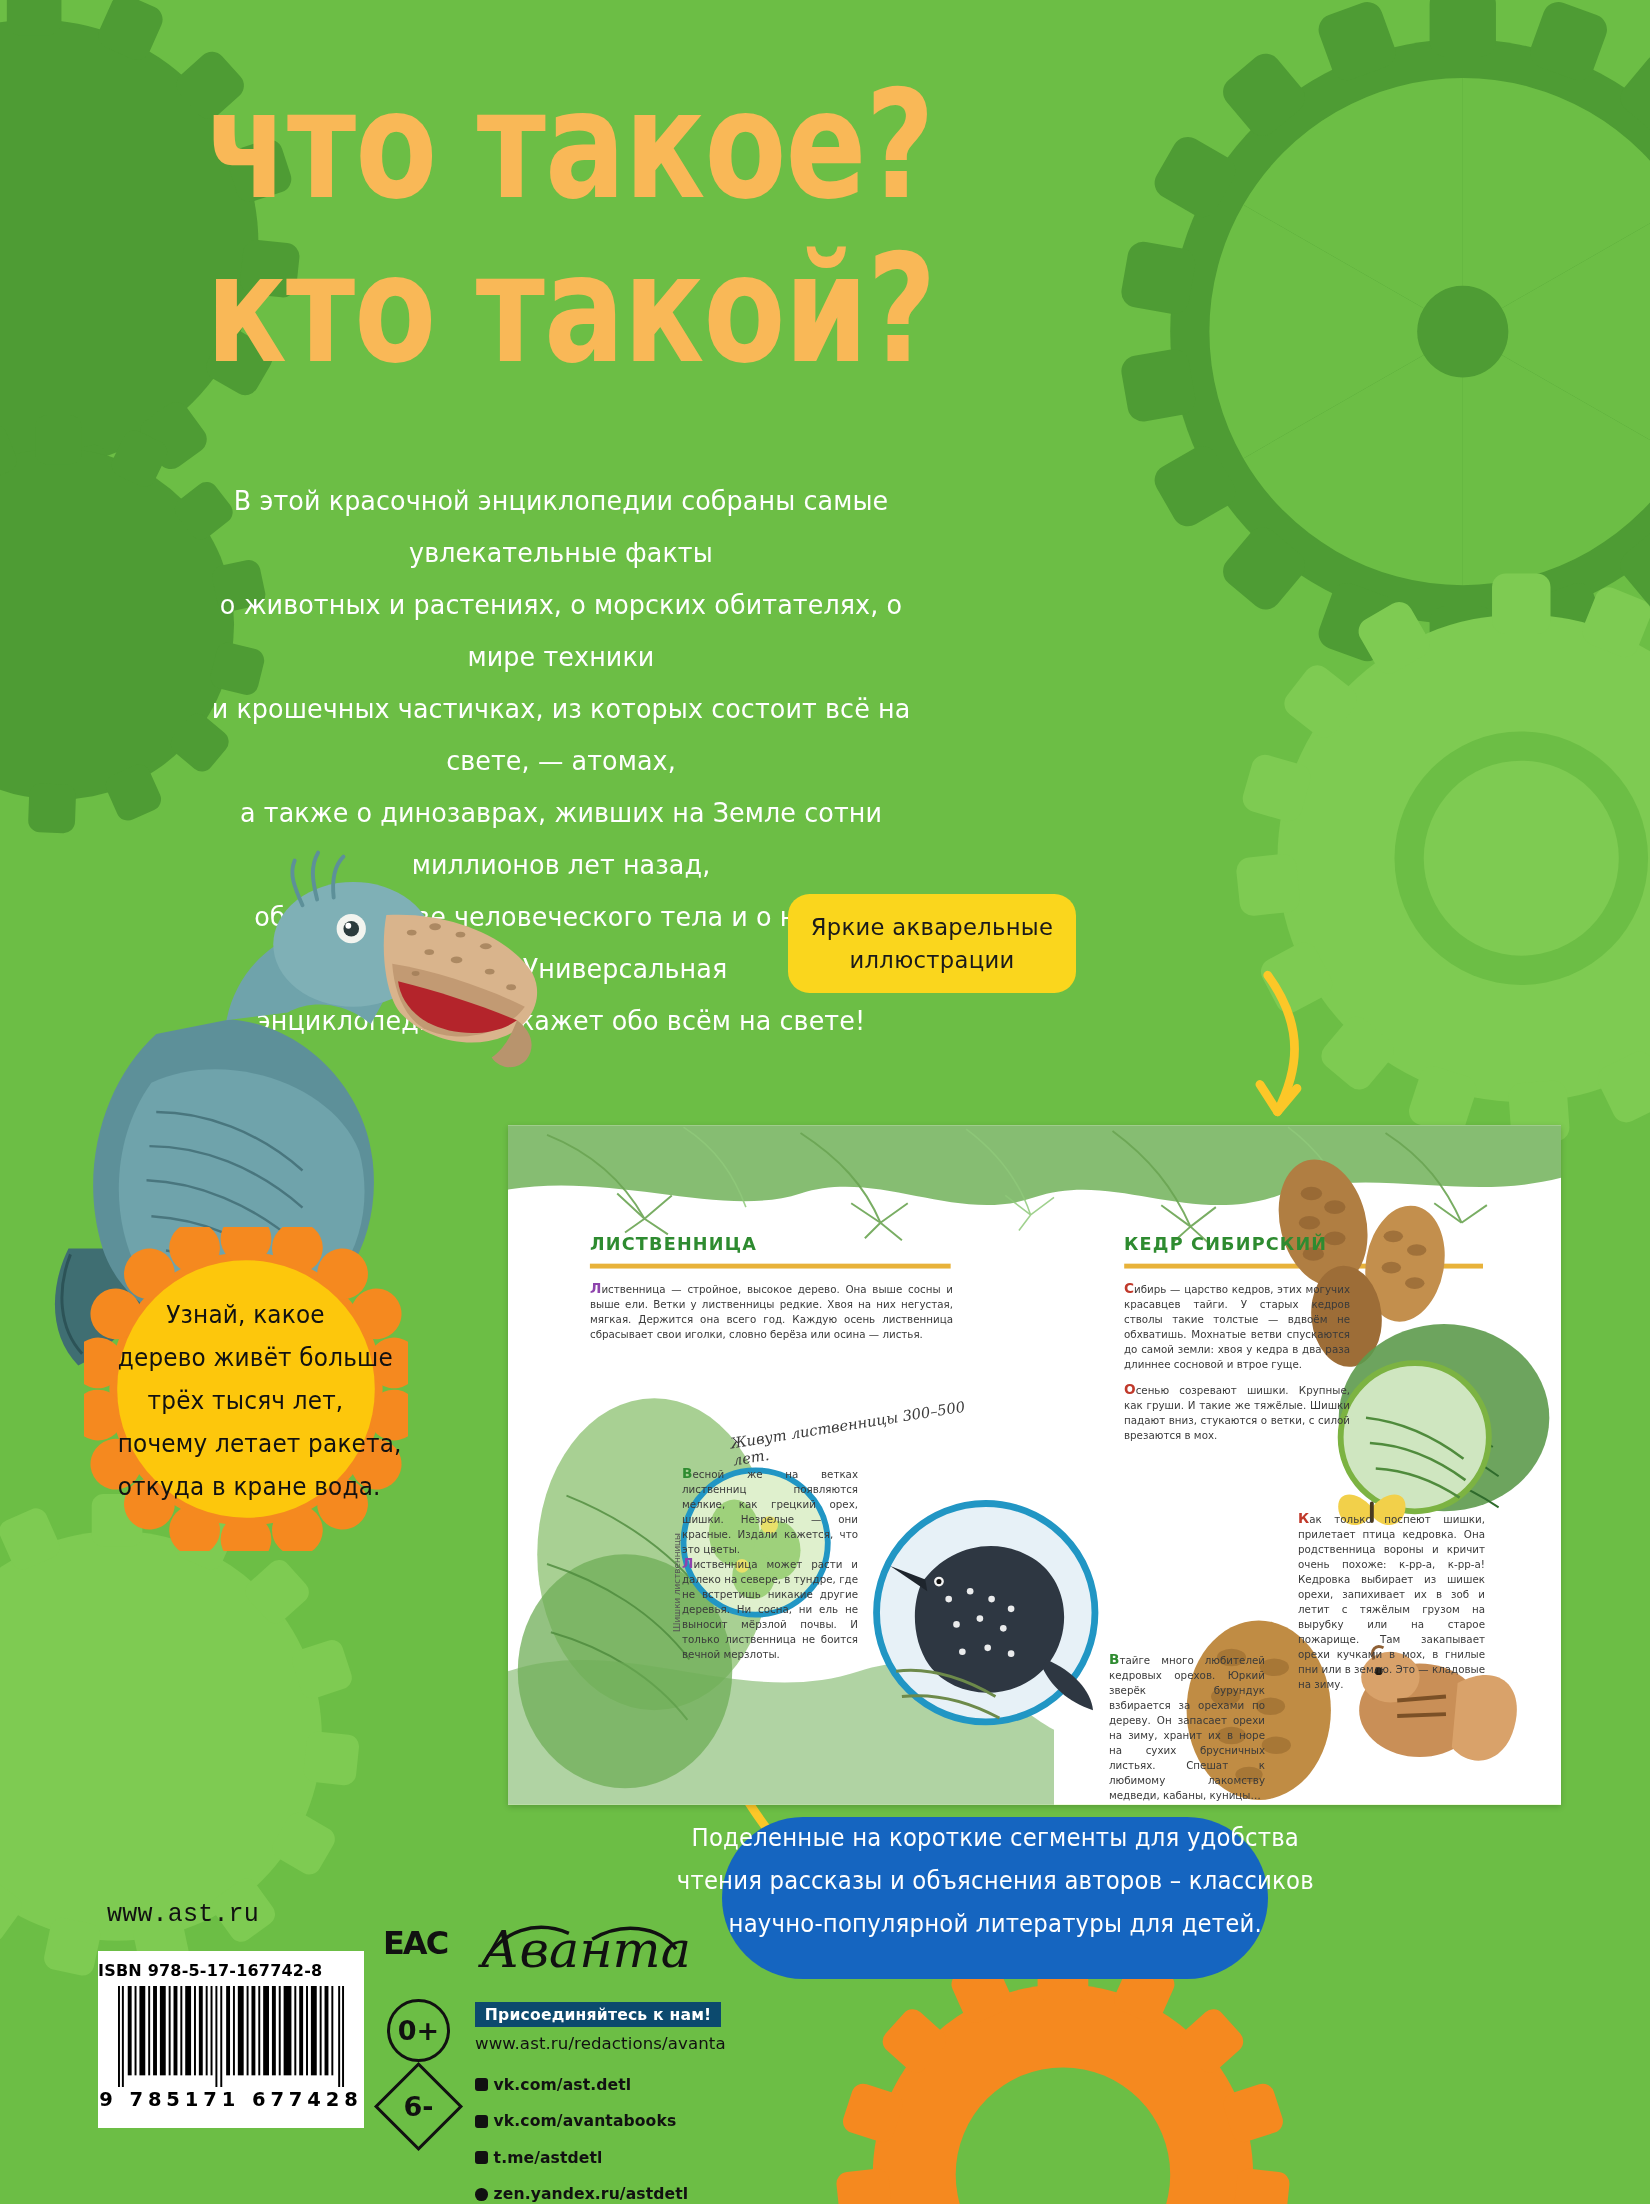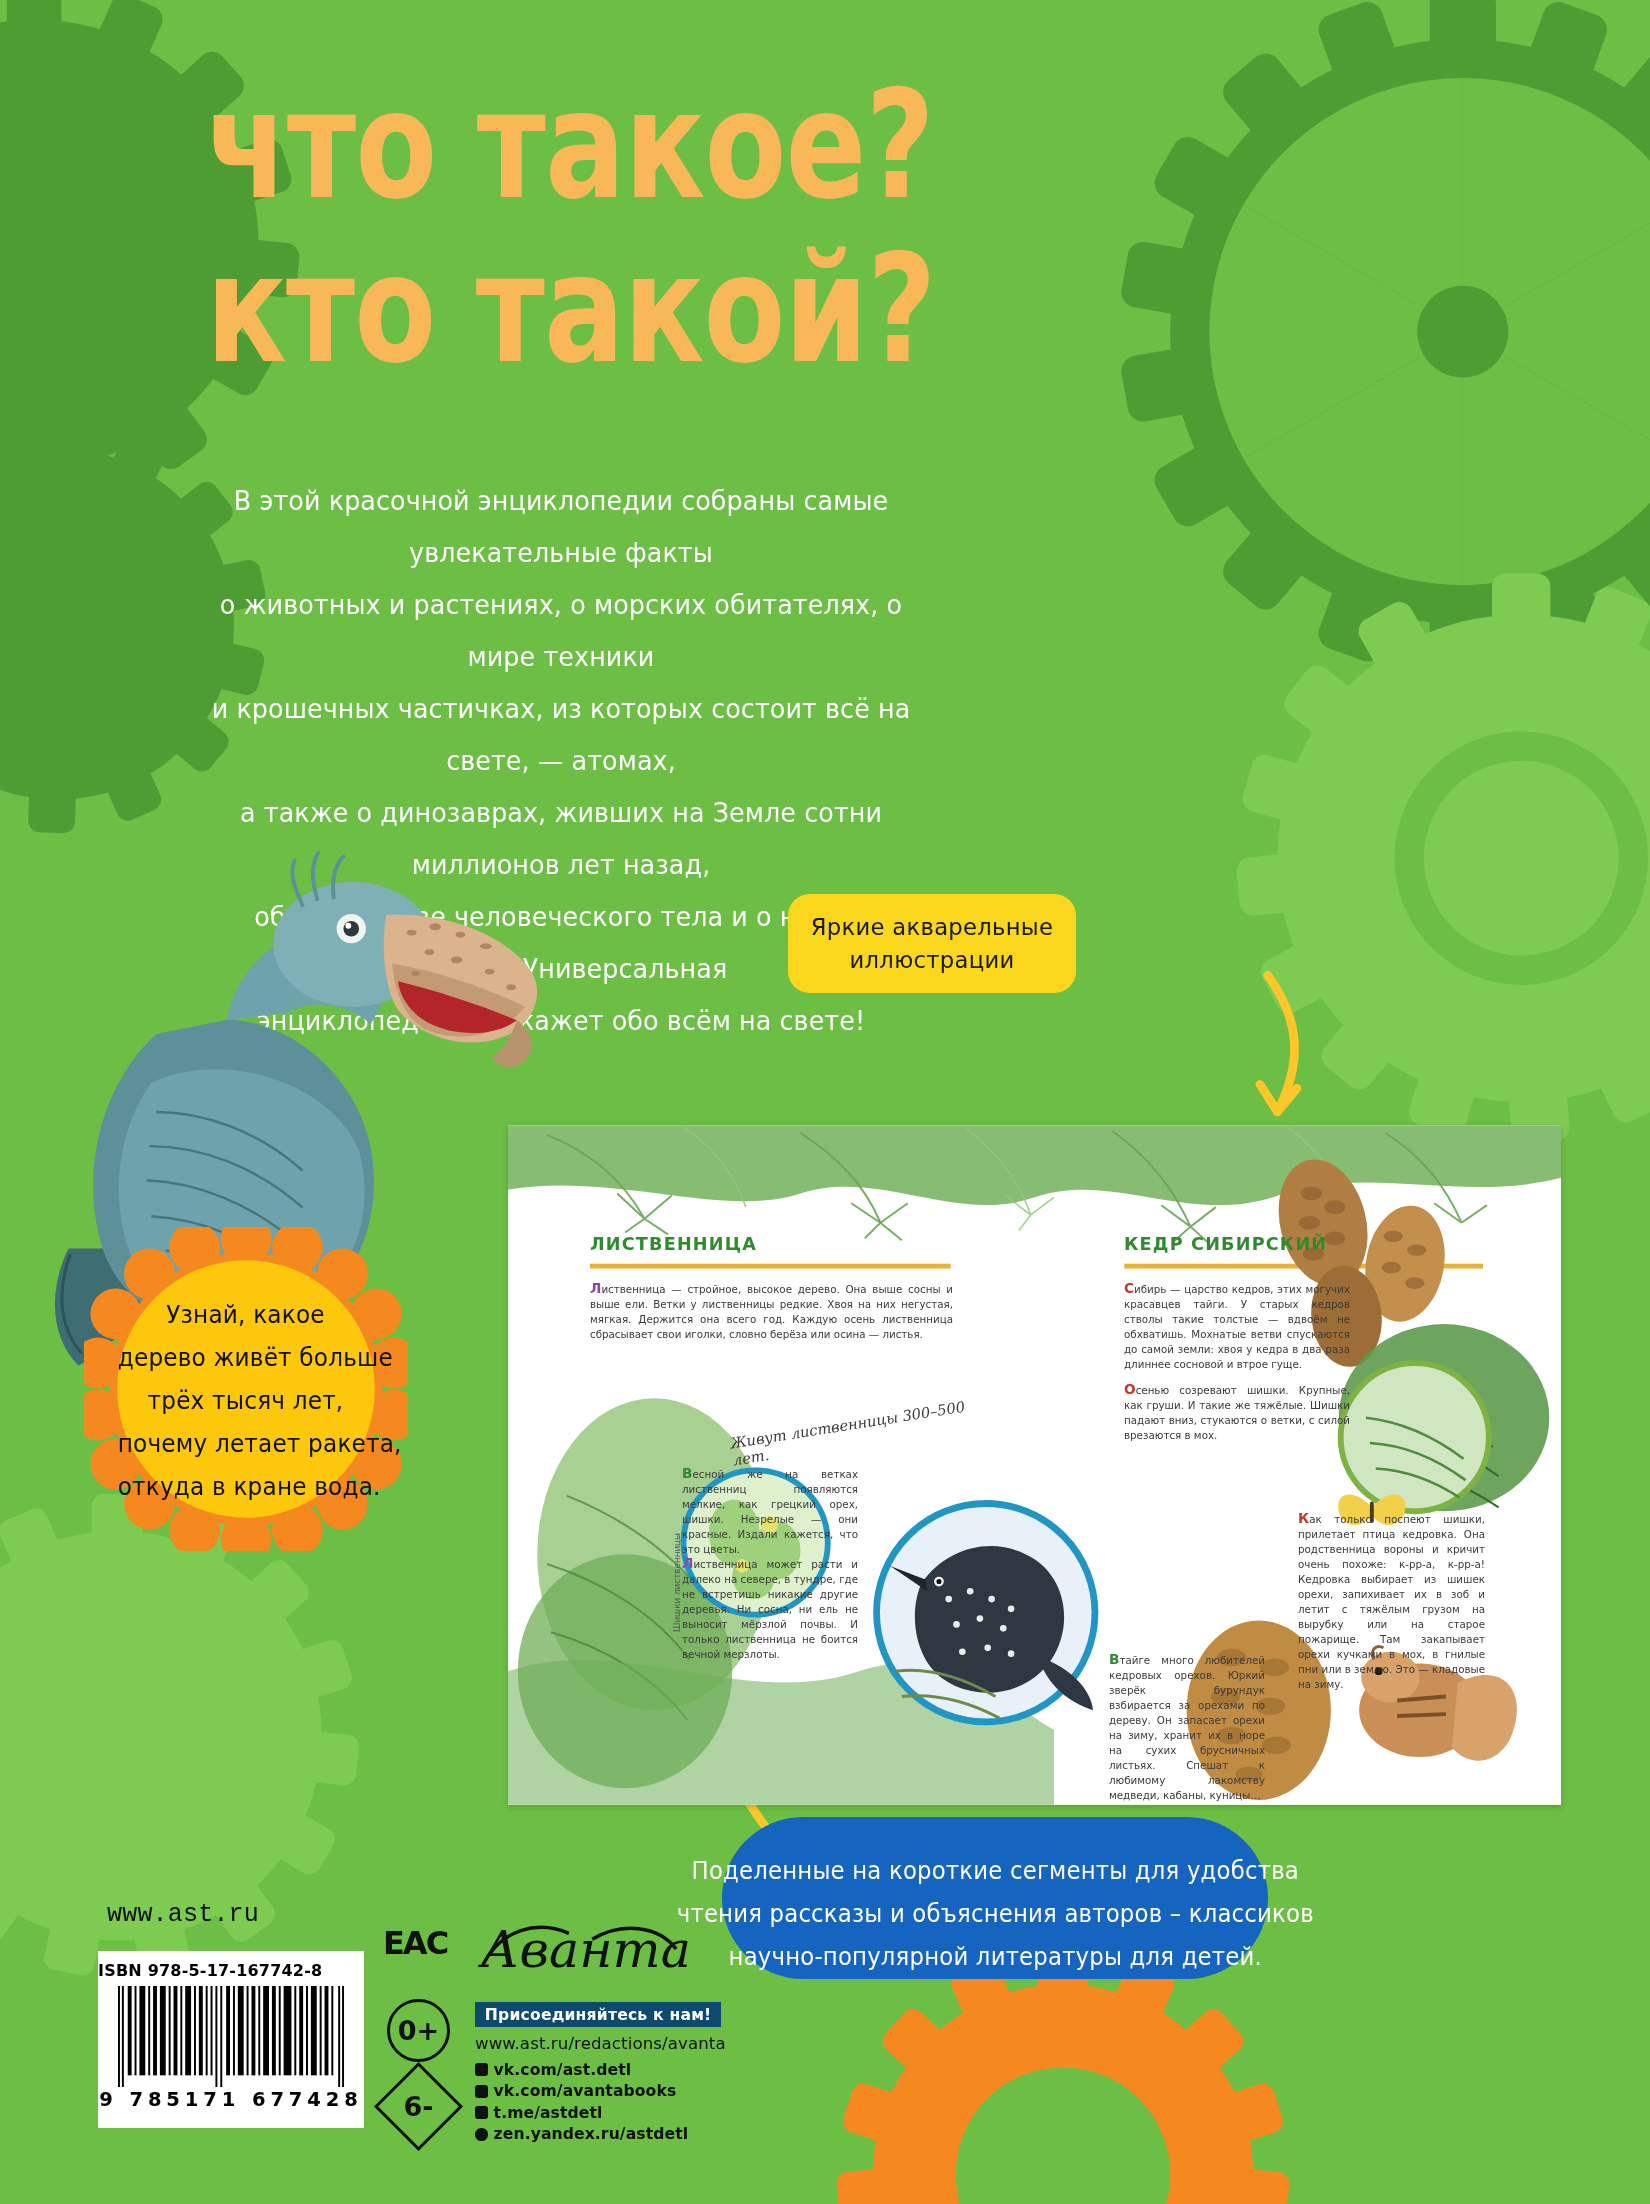--- a/index.html
+++ b/index.html
@@ -75,21 +75,21 @@
     text-align:center;color:#111;
     font-size:24.4px;line-height:43px;
     letter-spacing:0.2px;
   }
   .gear-badge .gb-text div{white-space:nowrap;transform:scaleX(0.95);}
 
   
   .callout-blue{
     position:absolute;left:722px;top:1817px;width:546px;height:162px;
     background:#1565c0;border-radius:82px;
-    display:flex;align-items:flex-end;justify-content:center;
+    display:flex;align-items:flex-start;justify-content:center;
     z-index:6;
   }
   .callout-blue .cb-text{
     text-align:center;color:#ffffff;
     font-size:24px;line-height:43px;
     letter-spacing:0.2px;
     transform:scaleX(0.95);
   }
   .callout-blue .cb-text div{white-space:nowrap;}
 
@@ -174,20 +174,21 @@
     position:absolute;left:475px;top:2034px;
     font-size:16.6px;color:#111;letter-spacing:0.1px;z-index:8;
   }
   .social{
     position:absolute;left:475px;top:2059px;z-index:8;
   }
   .social .srow{
     display:flex;align-items:center;gap:5.9px;
     font-size:15.6px;font-weight:bold;color:#111;height:21.5px;
     letter-spacing:0.1px;
+    margin-top:15px;
   }
   .social .sic{
     width:12.7px;height:12.7px;background:#111;flex:none;display:block;
   }
   .sic.vk{border-radius:2.9px;}
   .sic.tg{border-radius:2.9px;}
   .sic.zen{border-radius:50%;}
 
   
   .bird{position:absolute;left:9.8px;top:790px;width:546px;height:605px;z-index:5;}

